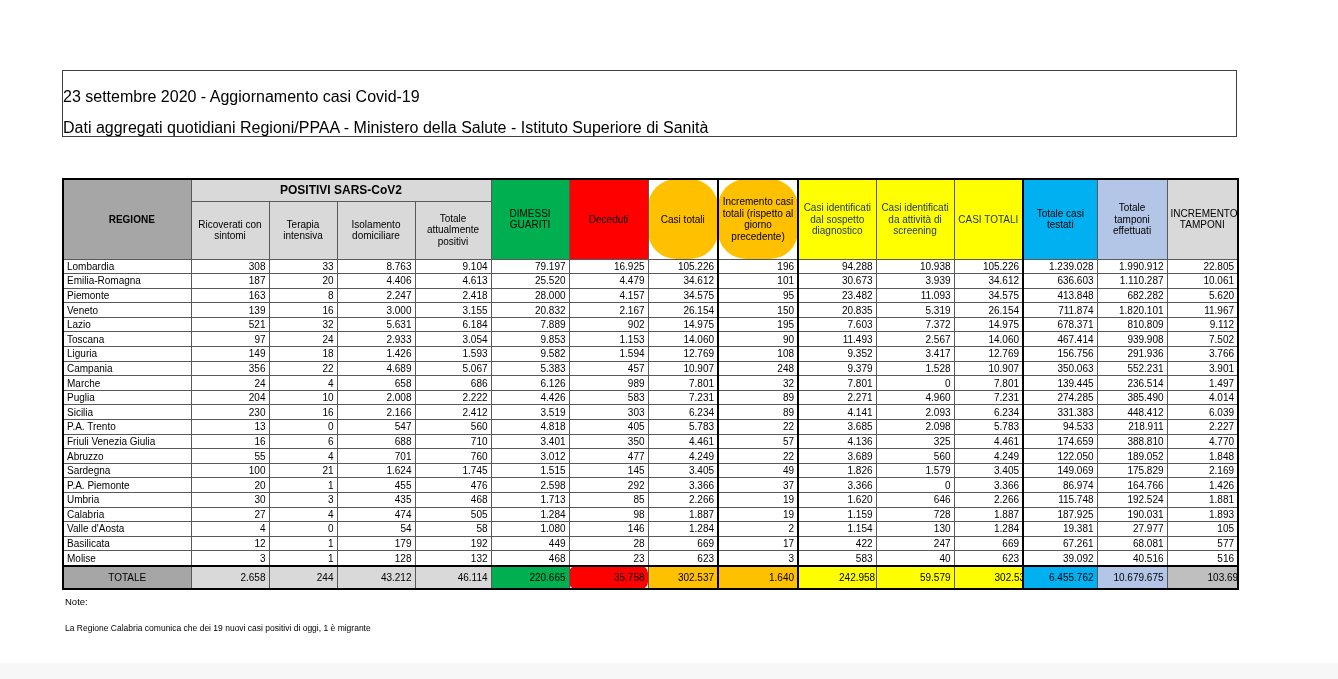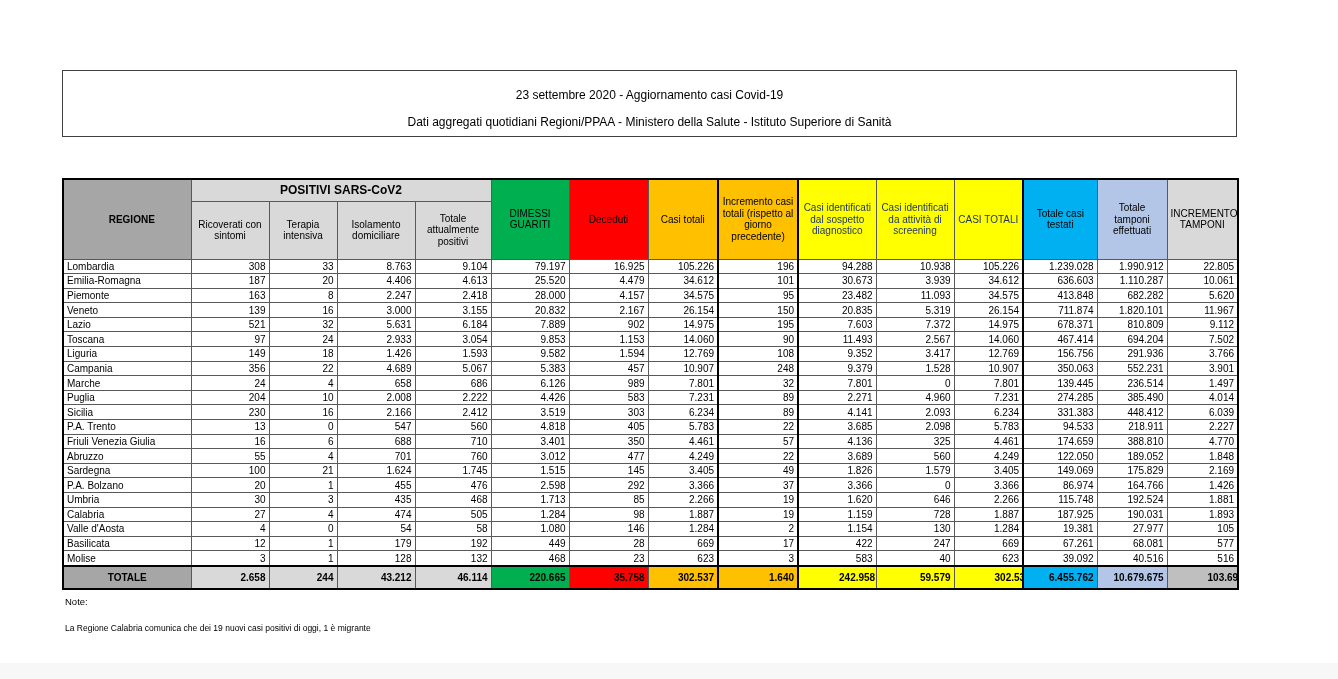--- a/index.html
+++ b/index.html
@@ -3,56 +3,56 @@
 <meta charset="utf-8">
 <style>
   html,body { margin:0; padding:0; }
   body {
     width:1338px; height:679px; position:relative; background:#ffffff;
     font-family:"Liberation Sans", sans-serif; color:#000;
     overflow:hidden;
   }
   .title-box {
     position:absolute; left:62px; top:70px; width:1173px; height:65px;
-    border:1px solid #404040; text-align:center; font-size:12px;
+    border:1px solid #404040; text-align:left; font-size:16px;
   }
   .title-box .l1 { margin-top:17px; }
   .title-box .l2 { margin-top:13px; }
 
   table.covid {
     position:absolute; left:62px; top:178px; width:1175px;
     border-collapse:collapse; table-layout:fixed;
     font-size:10px; border:2px solid #000;
   }
   th, td { border:1px solid #595959; padding:0 3px; overflow:hidden; }
   thead th { text-align:center; vertical-align:middle; font-weight:normal; white-space:normal; line-height:11.5px; }
   thead tr.r1 { height:22px; }
   thead tr.r2 { height:58px; }
   .h-gray   { background:#A6A6A6; font-weight:bold;padding-left:12px; }
   .h-group  { background:#D9D9D9; font-weight:bold; font-size:12px; }
   .h-sub    { background:#D9D9D9; }
   .h-green  { background:#00B050; }
   .h-red    { background:#FF0000; }
-  .h-orange { background:#FFC000; }
+  .h-orange { background:#FFC000;border-radius:28px; }
   .h-yellow { background:#FFFF00; color:#203864; }
   .h-cyan   { background:#00B0F0; }
   .h-lblue  { background:#B4C6E7; }
   .h-lgray  { background:#D9D9D9;margin-top:48px; }
 
   tbody td { height:13.6px; line-height:13px; white-space:nowrap; background:#fff; }
   td.num { text-align:right; }
   td.c-region { text-align:left; }
   .thickL { border-left:2px solid #000 !important; }
   .thickR { border-right:2px solid #000 !important; }
 
-  tr.total td { font-weight:bold; height:21px; border-top:2px solid #000; }
+  tr.total td { font-weight:normal; height:21px; border-top:2px solid #000; }
   tr.total td.c-region { background:#A6A6A6; text-align:center; }
   .bg-lgray { background:#D9D9D9 !important; }
   .bg-green { background:#00B050 !important; }
-  .bg-red   { background:#FF0000 !important; }
+  .bg-red   { background:#FF0000 !important;border-radius:7px; }
   .bg-orange{ background:#FFC000 !important; }
   .bg-yellow{ background:#FFFF00 !important;padding-left:40px; }
   .bg-cyan  { background:#00B0F0 !important; }
   .bg-lblue { background:#B4C6E7 !important; }
   .bg-tgray { background:#BFBFBF !important;padding-left:40px; }
 
   .notes { position:absolute; left:65px; top:596px; width:1200px; }
   .notes .heading { font-size:9.5px; margin-bottom:16px; }
   .notes .line { font-size:8.5px; line-height:11.5px; }
   .bottom-strip { position:absolute; left:0; bottom:0; width:100%; height:16px; background:#f7f7f7; }
@@ -198,21 +198,21 @@
         <td class="num">2.933</td>
         <td class="num">3.054</td>
         <td class="num">9.853</td>
         <td class="num">1.153</td>
         <td class="num">14.060</td>
         <td class="num thickL thickR">90</td>
         <td class="num">11.493</td>
         <td class="num">2.567</td>
         <td class="num thickR">14.060</td>
         <td class="num">467.414</td>
-        <td class="num">694.204</td>
+        <td class="num">939.908</td>
         <td class="num">7.502</td>
       </tr>
       <tr>
         <td class="c-region">Liguria</td>
         <td class="num">149</td>
         <td class="num">18</td>
         <td class="num">1.426</td>
         <td class="num">1.593</td>
         <td class="num">9.582</td>
         <td class="num">1.594</td>
@@ -355,21 +355,21 @@
         <td class="num">3.405</td>
         <td class="num thickL thickR">49</td>
         <td class="num">1.826</td>
         <td class="num">1.579</td>
         <td class="num thickR">3.405</td>
         <td class="num">149.069</td>
         <td class="num">175.829</td>
         <td class="num">2.169</td>
       </tr>
       <tr>
-        <td class="c-region">P.A. Bolzano</td>
+        <td class="c-region">P.A. Piemonte</td>
         <td class="num">20</td>
         <td class="num">1</td>
         <td class="num">455</td>
         <td class="num">476</td>
         <td class="num">2.598</td>
         <td class="num">292</td>
         <td class="num">3.366</td>
         <td class="num thickL thickR">37</td>
         <td class="num">3.366</td>
         <td class="num">0</td>

